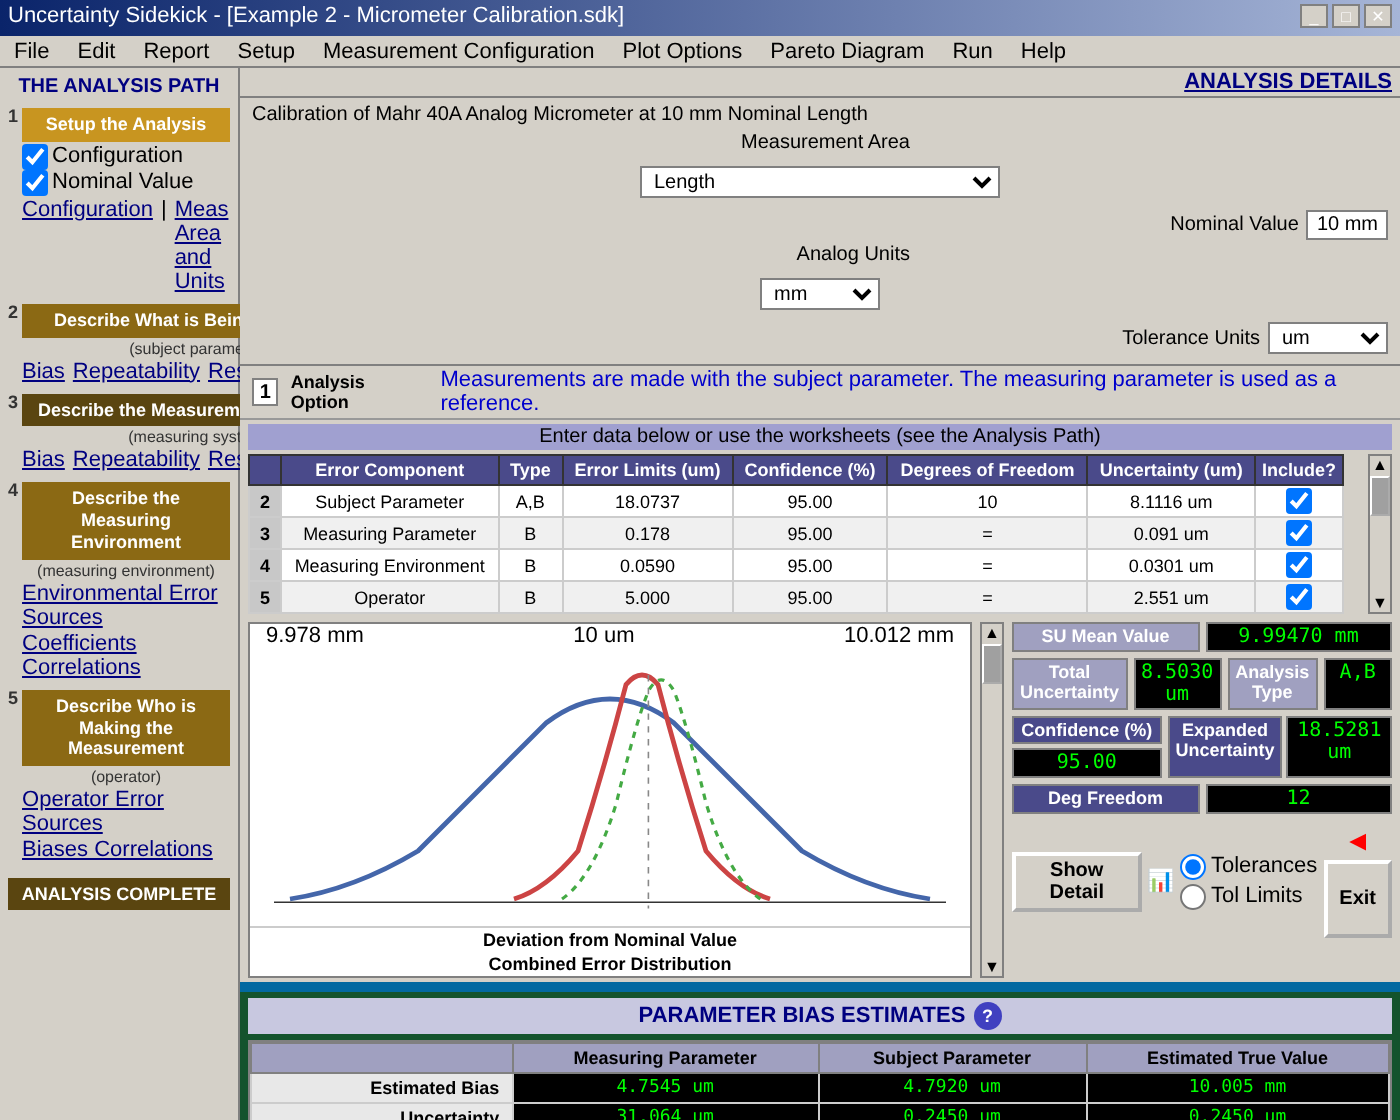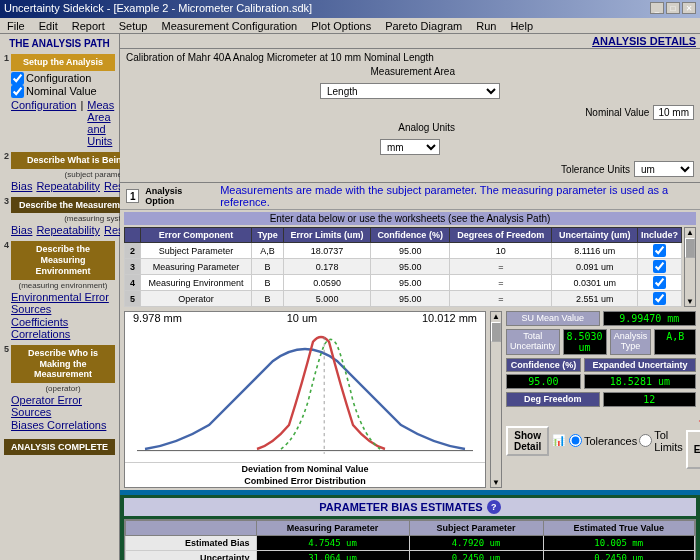--- a/index.html
+++ b/index.html
@@ -231,21 +231,21 @@
       flex: 1;
       border: 1px solid #808080;
       background: #d4d0c8;
       padding: 1px 3px;
       font-size: 9px;
       text-align: center;
     }
     .result-box.label-box {
       background: #a0a0c0;
       color: white;
-      font-weight: normal;
+      font-weight: bold;
     }
     .result-box.value-box {
       background: black;
       color: lime;
       font-family: monospace;
       font-size: 10px;
     }
     .result-box.dark-label {
       background: #4a4a8a;
       color: white;
@@ -261,20 +261,21 @@
     .show-detail-btn {
       background: #d4d0c8;
       border: 2px outset #fff;
       padding: 2px 6px;
       font-size: 10px;
       cursor: pointer;
       font-weight: bold;
     }
     .radio-group {
       display: flex;
+      flex-direction: column;
       font-size: 9px;
       gap: 2px;
     }
     .radio-item { display: flex; align-items: center; gap: 2px; cursor: pointer; }
     .exit-btn {
       background: #d4d0c8;
       border: 2px outset #fff;
       padding: 12px 6px;
       font-size: 10px;
       cursor: pointer;
@@ -523,21 +524,21 @@
     <div class="option-row">
       <div class="option-num">1</div>
       <span class="option-label" style="font-size:9px;font-weight:bold;margin-right:4px;">Analysis Option</span>
       <span class="option-text">
         <span>Measurements are made with the subject parameter. The measuring parameter is used as a reference.</span>
       </span>
     </div>
 
     <div class="table-section">
       <div class="table-title">Enter data below or use the worksheets (see the Analysis Path)</div>
-      <div style="display:flex;gap:2px;">
+      <div style="display:flex;gap:12px;">
         <table class="data-table">
           <thead>
             <tr>
               <th style="width:16px;"></th>
               <th>Error Component</th>
               <th style="width:32px;">Type</th>
               <th>Error Limits (um)</th>
               <th>Confidence (%)</th>
               <th>Degrees of Freedom</th>
               <th>Uncertainty (um)</th>
@@ -652,21 +653,21 @@
           <div class="result-box label-box" style="font-size:9px;">Total Uncertainty</div>
           <div class="result-box value-box">8.5030 um</div>
           <div class="result-box label-box" style="font-size:9px;">Analysis Type</div>
           <div class="result-box value-box">A,B</div>
         </div>
         <div class="result-row">
           <div style="flex:1;display:flex;flex-direction:column;gap:2px;">
             <div class="result-box dark-label">Confidence (%)</div>
             <div class="result-box value-box">95.00</div>
           </div>
-          <div style="flex:1.5;display:flex;flex-direction:column;gap:2px;">
+          <div style="flex:1.5;display:flex;flex-direction:row;gap:2px;">
             <div class="result-box dark-label">Expanded Uncertainty</div>
             <div class="result-box value-box">18.5281 um</div>
           </div>
         </div>
         <div class="result-row">
           <div class="result-box dark-label">Deg Freedom</div>
           <div class="result-box value-box">12</div>
         </div>
         <div class="show-detail-row">
           <button class="show-detail-btn">Show Detail</button>

